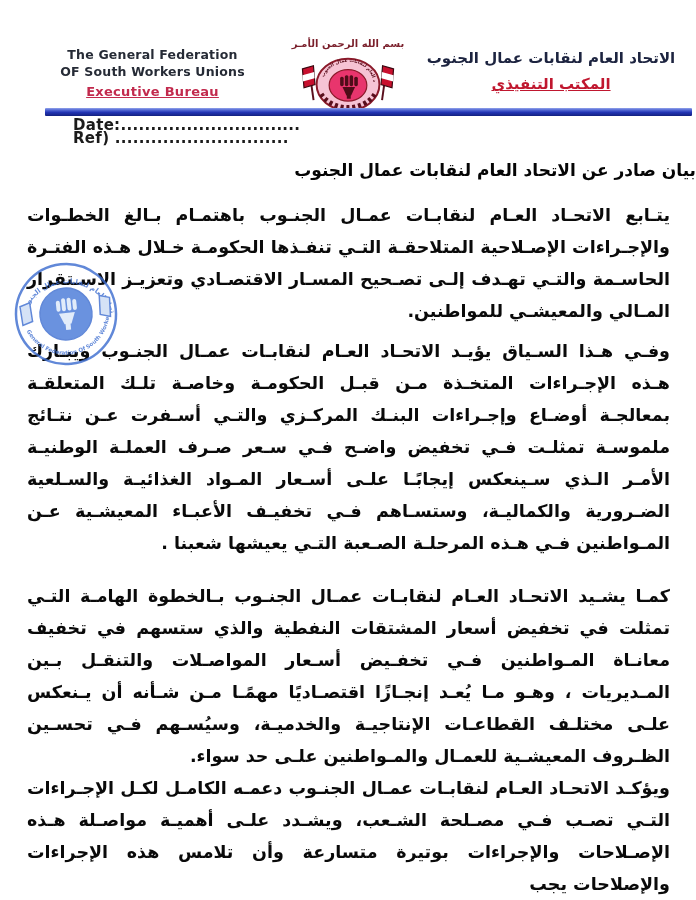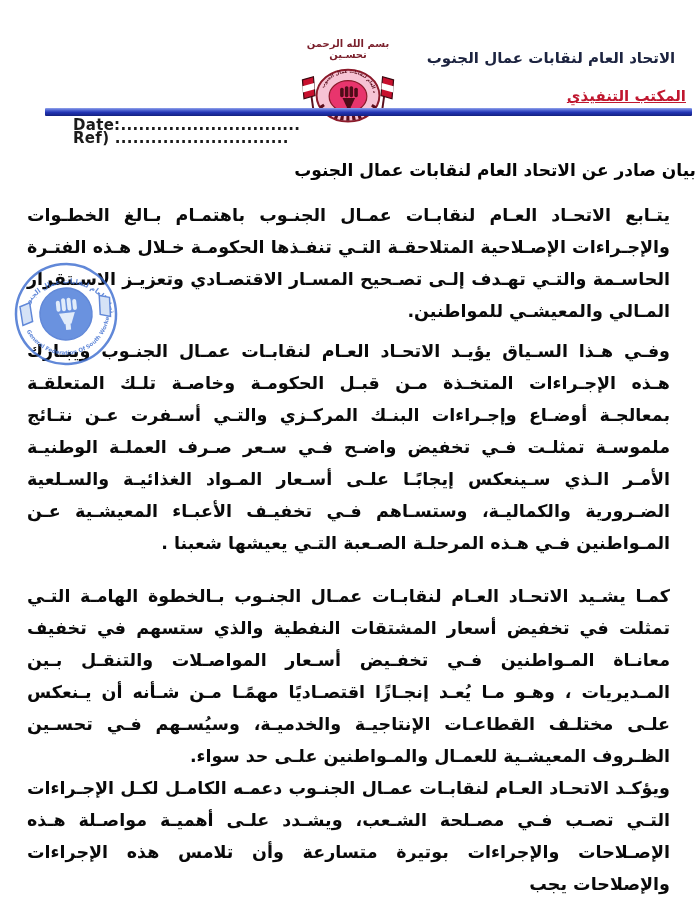--- a/index.html
+++ b/index.html
@@ -27,21 +27,21 @@
   .bismillah{
     font-size:10px;font-weight:bold;color:#7a1f2b;
     direction:rtl;letter-spacing:.5px;margin-bottom:1px;
   }
   .hdr-right{
     position:absolute;right:10px;top:48px;width:270px;
     text-align:center;direction:rtl;font-weight:bold;
   }
   .hdr-right .r1{font-size:15px;color:#1d2440;line-height:20px;}
   .hdr-right .r2{
-    margin-top:19px;font-size:15px;color:#c0172f;text-decoration:underline;text-align:right;
+    margin-top:7px;font-size:15px;color:#c0172f;text-decoration:underline;
   }
   .blue-rule{
     position:absolute;left:45px;right:4px;top:108px;height:8px;
     background:linear-gradient(180deg,#93a4ea 0%,#5a6fd8 22%,#2234b4 55%,#13207f 100%);
     border-radius:1px;
   }
   
   .meta-en{
     position:absolute;left:73px;top:119px;
     font-size:15px;font-weight:bold;color:#1b1b1b;line-height:13px;
@@ -71,23 +71,28 @@
   .stamp{
     position:absolute;left:5px;top:258px;width:122px;height:112px;
     opacity:.82;transform:rotate(-6deg);pointer-events:none;
   }
 </style>
 </head>
 <body>
 
 <div class="page">
 
+  <div class="hdr-left">
+    <div class="l1">The General Federation</div>
+    <div class="l2">OF South Workers Unions</div>
+    <div class="l3">Executive Bureau</div>
+  </div>
 
   <div class="hdr-center">
-    <div class="bismillah">بسم الله الرحمن تحسـين</div>
+    <div class="bismillah">بسم الله الرحمن الأمـر</div>
     <svg width="96" height="66" viewBox="0 0 120 84">
       <defs>
         <path id="logoArc" d="M 28 42 A 32 27 0 0 1 92 42" fill="none"></path>
       </defs>
 
       <g>
         <rect x="12" y="22" width="2.5" height="42" fill="#5a0f1d" transform="rotate(-8 13 43)"></rect>
         <polygon points="2,24 16,20 18,44 4,48" fill="#c8102e" stroke="#3a0810" stroke-width="1.5"></polygon>
         <polygon points="2,32 17,28 17.5,36 2.5,40" fill="#ffffff"></polygon>
       </g>

